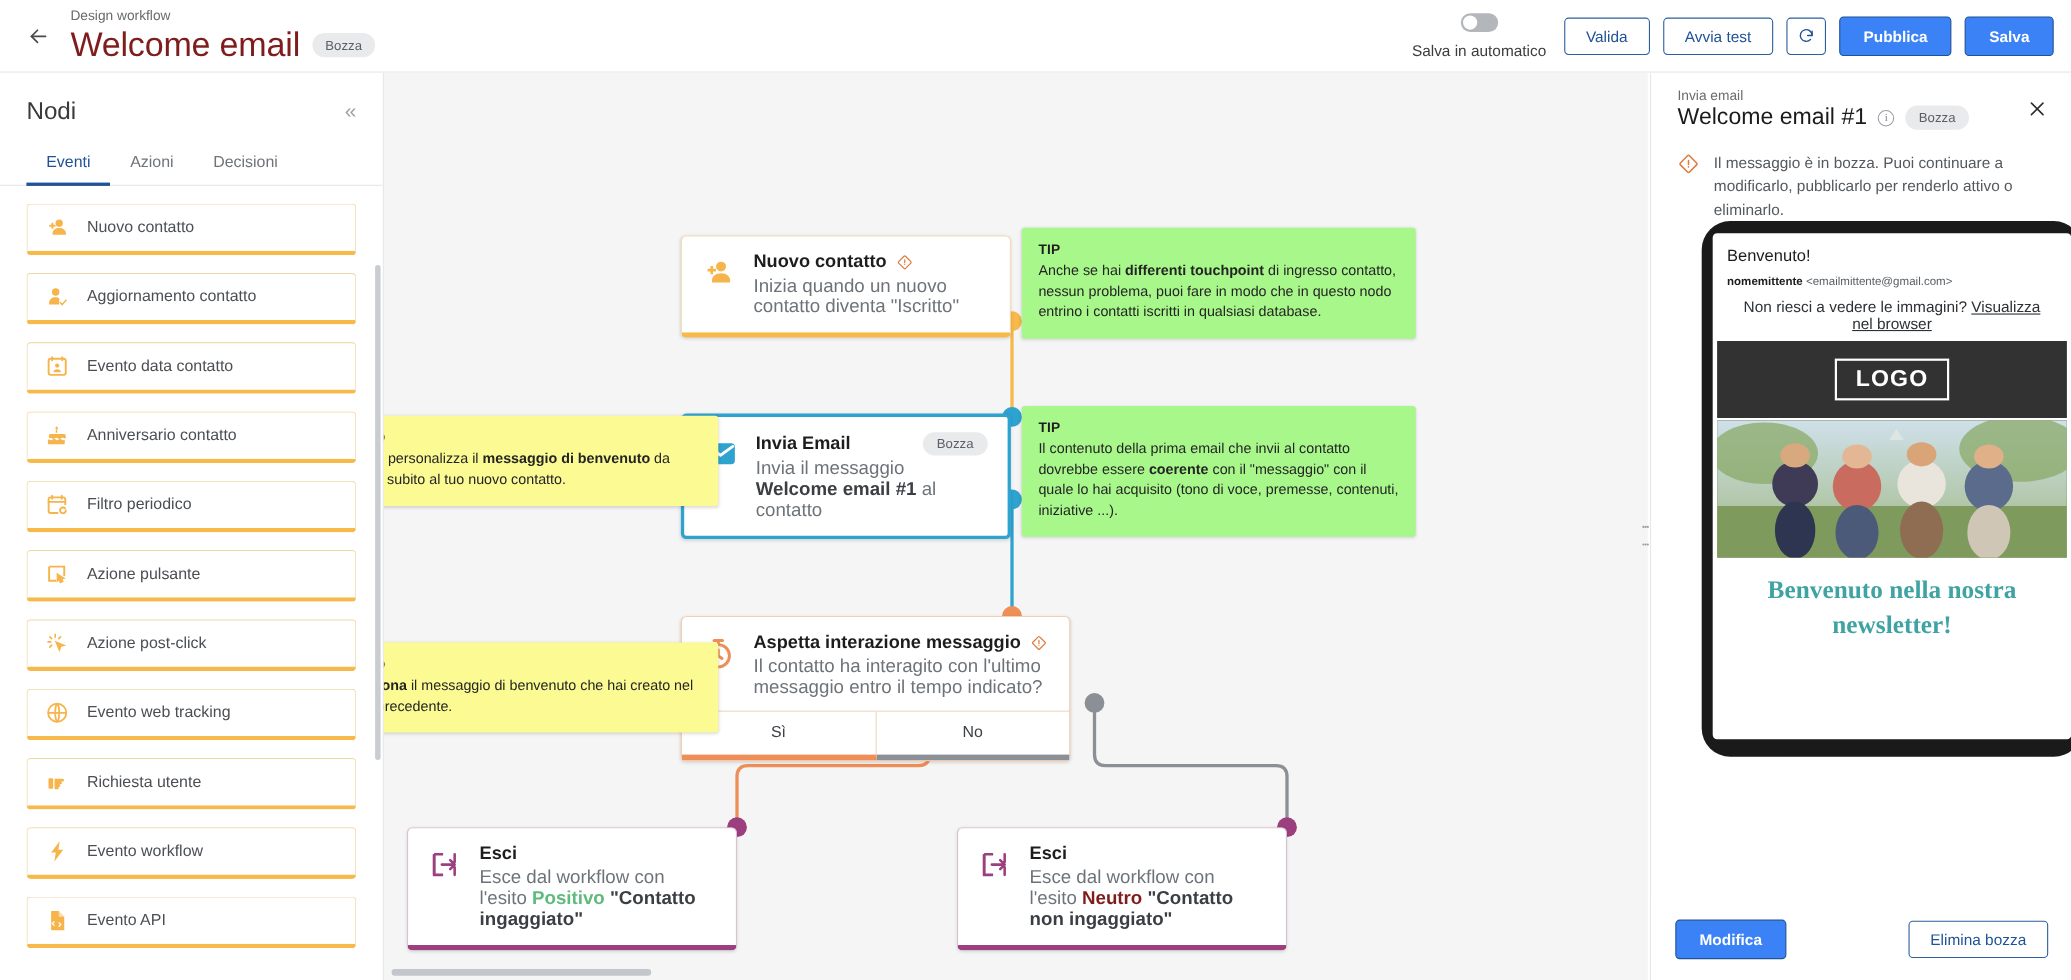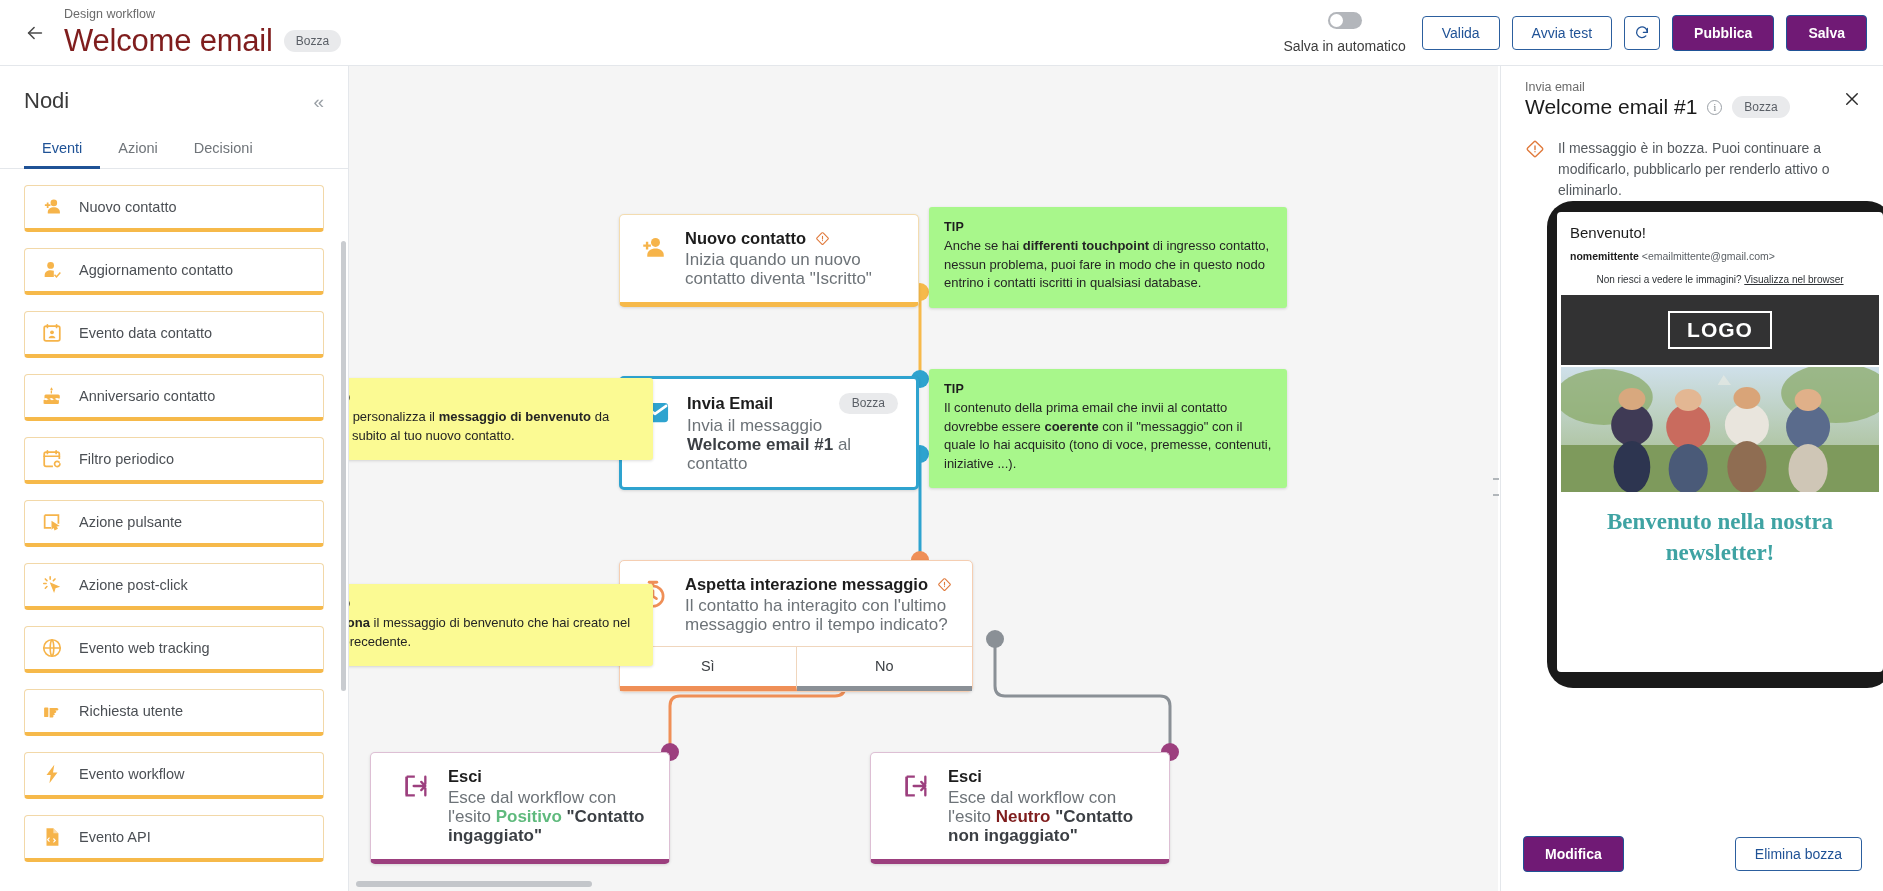--- a/index.html
+++ b/index.html
@@ -46,21 +46,21 @@
   .toggle-label { font-size: 14px; color: #3c3c3c; }
   .btn {
     font-size: 14px; border-radius: 4px; cursor: pointer; white-space: nowrap;
     font-family: "Liberation Sans", sans-serif;
   }
   .btn-outline {
     background: #ffffff; border: 1px solid #2c5f9e; color: #1f5296;
     padding: 8px 19px;
   }
   .btn-primary {
-    background: #701a75; border: 1px solid #1f5296; color: #ffffff;
+    background: #3b82f6; border: 1px solid #1f5296; color: #ffffff;
     padding: 9px 21px; font-weight: 700;
   }
   .btn-icon {
     background: #ffffff; border: 1px solid #2c5f9e; color: #1f5296;
     width: 36px; height: 34px; display: flex; align-items: center; justify-content: center;
     padding: 0;
   }
 
   
   .sidebar {
@@ -112,21 +112,21 @@
   .cnode-texts { flex: 1; min-width: 0; }
   .cnode-title-row { display: flex; align-items: center; gap: 9px; }
   .cnode-title { font-size: 16.5px; font-weight: 700; color: #1d1d1d; }
   .cnode-sub { font-size: 17px; color: #6d7378; line-height: 19px; margin-top: 2px; }
   .cnode-sub b { color: #3b3f44; }
 
   
   .n-event { border: 1px solid #f3dcb0; border-bottom: 5px solid #f6b94a; }
   .n-email { border: 3px solid #2ea3cf; }
   .n-wait  { border: 1px solid #f5ceb2; border-bottom: 1px solid #f5ceb2; }
-  .n-exit  { border: 1px solid #ddbfd4; border-bottom: 5px solid #9c3f7e; padding-left: 12px; }
+  .n-exit  { border: 1px solid #ddbfd4; border-bottom: 5px solid #9c3f7e; }
 
   .branch-row { display: flex; border-top: 1px solid #f0d6bd; }
   .branch {
     flex: 1; text-align: center; font-size: 14.5px; color: #3c4044;
     padding: 11px 0 12px 0; border-bottom: 5px solid transparent;
   }
   .branch.yes { border-right: 1px solid #f0d6bd; border-bottom-color: #ef8f57; }
   .branch.no  { border-bottom-color: #8a9096; }
 
   .warn-diamond { width: 15px; height: 15px; display:inline-block; }
@@ -182,21 +182,21 @@
     position: absolute; left: 46px; top: 135px; width: 346px; height: 487px;
     background: #1a1a1a; border-radius: 26px; padding: 11px 10px 16px 10px;
   }
   .phone-screen {
     width: 100%; height: 100%; background: #ffffff; border-radius: 4px;
     overflow: hidden; position: relative;
   }
   .em-h1 { font-size: 15px; color: #1c1c1c; padding: 12px 13px 0 13px; }
   .em-from { font-size: 10.5px; color: #5b6065; padding: 9px 13px 0 13px; }
   .em-from b { color: #1c1c1c; }
-  .em-browser { font-size: 10px; color: #2d3135; text-align: center; padding: 10px 20px 8px 20px; line-height: 15px; }
+  .em-browser { font-size: 14px; color: #2d3135; text-align: center; padding: 10px 20px 8px 20px; line-height: 15px; }
   .em-browser u { cursor: pointer; }
   .em-logo {
     margin: 0 4px; height: 70px; background: #323233;
     display: flex; align-items: center; justify-content: center;
   }
   .em-logo span {
     border: 2px solid #ffffff; color: #ffffff; font-size: 21px; font-weight: 700;
     padding: 5px 17px; letter-spacing: 1px; font-family: "Liberation Sans", sans-serif;
   }
   .em-photo { margin: 2px 4px 0 4px; height: 125px; position: relative; overflow: hidden; background: #6a7f53; }

